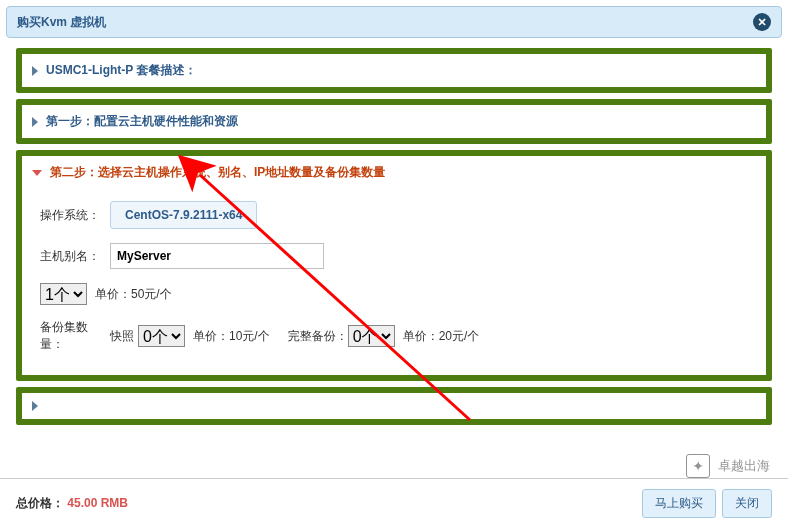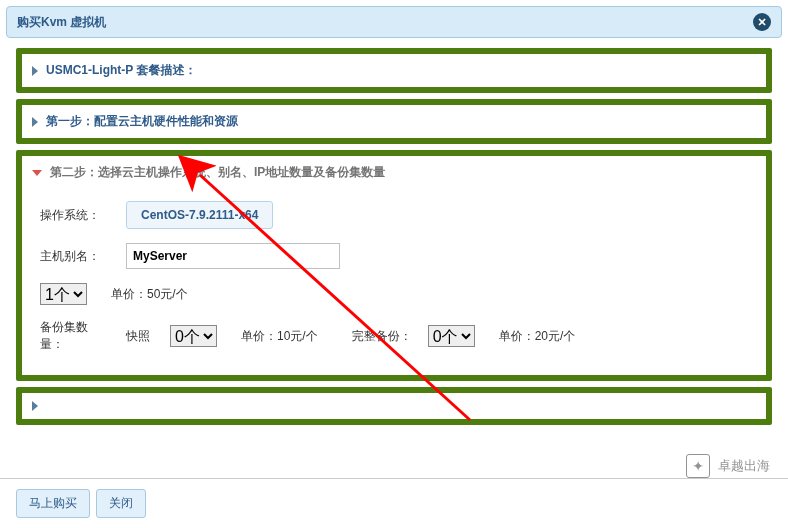--- a/index.html
+++ b/index.html
@@ -52,21 +52,21 @@
     background: #fff;
   }
   .acc-header {
     padding: 8px 10px;
     display: flex;
     align-items: center;
     cursor: pointer;
     font-weight: bold;
   }
   .acc-header.collapsed { color: #2e5b89; }
-  .acc-header.active { color: #737373; }
+  .acc-header.active { color: #c2410c; }
   .tri {
     display: inline-block;
     width: 0; height: 0;
     margin-right: 8px;
   }
   .tri-right {
     border-top: 5px solid transparent;
     border-bottom: 5px solid transparent;
     border-left: 6px solid #5b7d9a;
   }
@@ -75,21 +75,20 @@
     border-right: 5px solid transparent;
     border-top: 6px solid #d9534f;
   }
   .acc-body {
     padding: 12px 18px 18px 18px;
   }
   .row {
     display: flex;
     align-items: center;
     margin-bottom: 14px;
-    gap: 16px;
   }
   .label {
     width: 70px;
     flex-shrink: 0;
   }
   .os-button {
     border: 1px solid #b8d3e8;
     background: #eef5fb;
     color: #2e5b89;
     font-weight: bold;
@@ -244,17 +243,21 @@
   </defs>
   <line x1="470" y1="420" x2="200" y2="175" stroke="#ff0000" stroke-width="3" marker-end="url(#ah)"></line>
 </svg>
 
 <div class="watermark">
   <span class="wm-icon">✦</span>
   <span>卓越出海</span>
 </div>
 
 <div class="footer">
+  <div>
+    <span class="total-label">总价格：</span>
+    <span class="total-price">45.00 RMB</span>
+  </div>
   <div class="footer-buttons">
     <button class="btn">马上购买</button>
     <button class="btn">关闭</button>
   </div>
 </div>
 
 </body></html>

